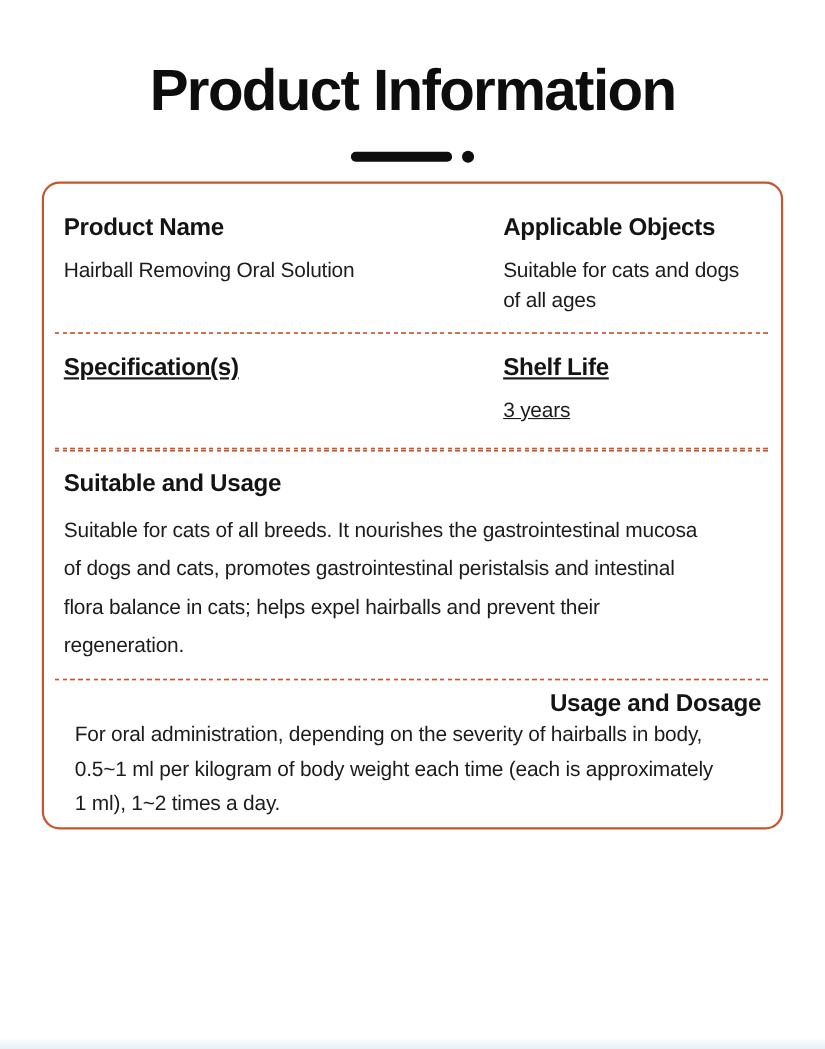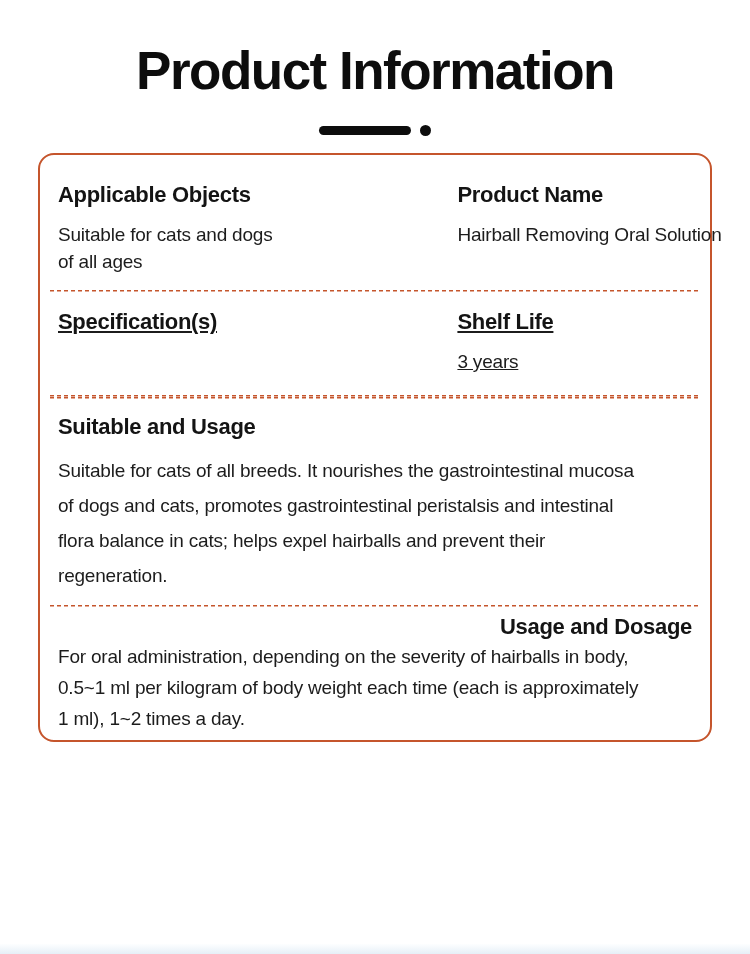--- a/index.html
+++ b/index.html
@@ -12,21 +12,21 @@
     width:750px;height:954px;
     position:relative;
     background:#ffffff;
     font-family:"Liberation Sans","DejaVu Sans",sans-serif;
     color:#1c1c1c;
     overflow:hidden;
   }
   
   .header{ text-align:center; padding-top:40px; }
   .page-title{
-    margin:0;
+    margin:12px;
     font-size:53px;
     line-height:62px;
     font-weight:700;
     letter-spacing:-1.5px;
     color:#0d0d0d;
   }
   .title-underline{
     margin-top:23px;
     display:flex;
     justify-content:center;
@@ -78,21 +78,21 @@
   p{
     margin:0;
     font-size:19px;
     line-height:27px;
     letter-spacing:-0.2px;
     color:#1c1c1c;
     white-space:pre;
   }
   .sec-ingredients p{ line-height:36px; }
   .sec-function p{ line-height:35px; }
-  .sec-usage p{ line-height:31px; }
+  .sec-usage p{ line-height:31px;margin-left:10px; }
   
   .bottom-strip{
     position:absolute;
     left:0;bottom:0;
     width:100%;height:10px;
     background:linear-gradient(#fdfeff,var(--strip));
   }
 </style>
 </head>
 <body>
@@ -102,27 +102,27 @@
   <div class="title-underline">
     <span class="dash"></span>
     <span class="dot"></span>
   </div>
 </div>
 
 <div class="card">
 
   <section class="two-col sec-row1">
     <div>
+      <h2>Product Name</h2>
+      <p>Hairball Removing Oral Solution</p>
+    </div>
+    <div>
       <h2>Applicable Objects</h2>
       <p>Suitable for cats and dogs
 of all ages</p>
-    </div>
-    <div>
-      <h2>Product Name</h2>
-      <p>Hairball Removing Oral Solution</p>
     </div>
   </section>
 
   <div class="divider"></div>
 
   <section class="two-col sec-row2">
     <div>
       <h2>Specification(s)</h2>
     </div>
     <div>

